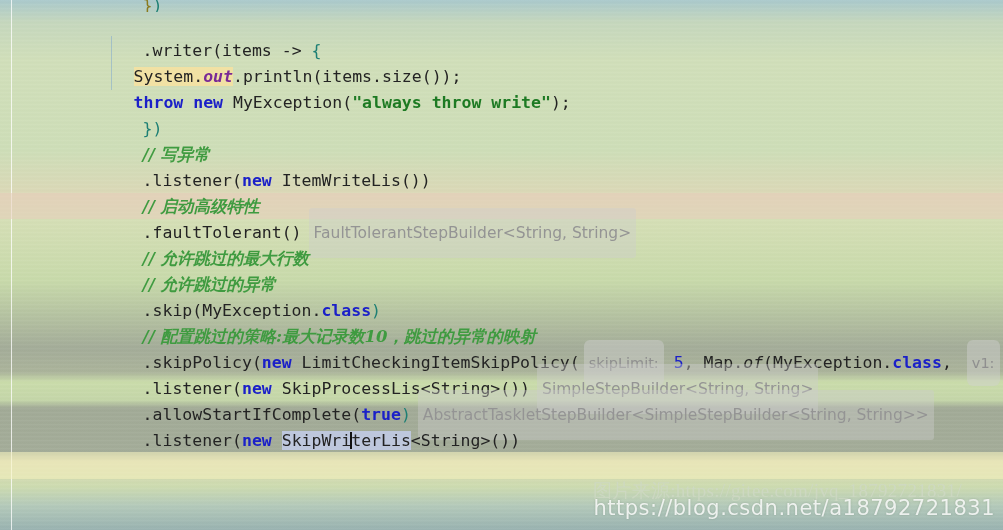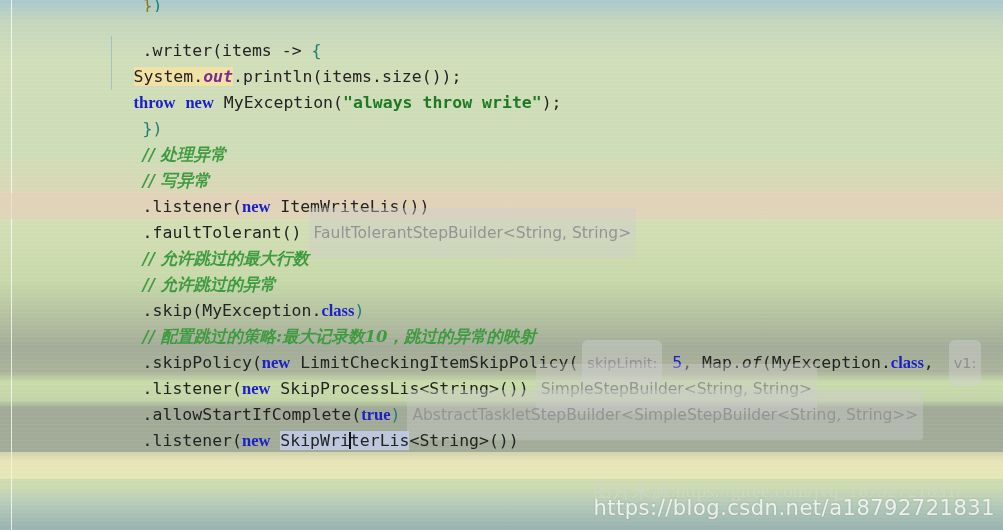--- a/index.html
+++ b/index.html
@@ -51,21 +51,21 @@
   .band-current{top:452px;height:27px;background:rgba(246,243,190,.55);}
 
   .code{position:absolute;left:0;top:0;width:1003px;}
   .line{
     position:relative;height:26px;line-height:26px;
     font-size:16.5px;white-space:pre;color:#232323;
     letter-spacing:0px;
   }
   .ind0{padding-left:83px;}
   .ind1{padding-left:74px;}
-  .kw{color:#1b20c8;font-weight:bold;font-family:Liberation Serif, serif;}
+  .kw{color:#1b20c8;font-weight:bold;}
   .fld{color:#7a2a96;font-style:italic;font-weight:bold;}
   .str{color:#1d7a23;font-weight:bold;}
   .num{color:#1b20c8;}
   .cmt{color:#3f9b40;font-style:italic;font-family:"DejaVu Serif","Liberation Serif",serif;font-weight:bold;}
   .paren1{color:#1d7f74;}
   .paren2{color:#8a7a1e;}
   .hl-yellow{background:rgba(247,226,160,.85);}
   .hl-blue{background:rgba(196,206,238,.80);}
   .caret{display:inline-block;width:0;border-left:2px solid #111;height:17px;vertical-align:-3px;margin:0 -1px;}
   .hint{
@@ -120,33 +120,33 @@
     </div>
 
     <div class="line ind1">
       <span class="kw">throw</span><span> </span><span class="kw">new</span><span> </span><span>MyException(</span><span class="str">"always throw write"</span><span>);</span>
     </div>
 
     <div class="line ind0">
       <span class="paren1">})</span>
     </div>
 
-    <div class="line ind0">
-      <span class="cmt">// 处理异常</span>
-    </div>
 
 
     <div class="line ind0">
       <span class="cmt">// 写异常</span>
     </div>
 
     <div class="line ind0">
       <span>.listener(</span><span class="kw">new</span><span> ItemWriteLis())</span>
     </div>
 
+    <div class="line ind0">
+      <span class="cmt">// 启动高级特性</span>
+    </div>
 
     <div class="line ind0">
       <span>.faultTolerant()</span><span style="display:inline-block;width:7px;"></span><span class="typehint">FaultTolerantStepBuilder&lt;String, String&gt;</span>
     </div>
 
     <div class="line ind0">
       <span class="cmt">// 允许跳过的最大行数</span>
     </div>
 
 

